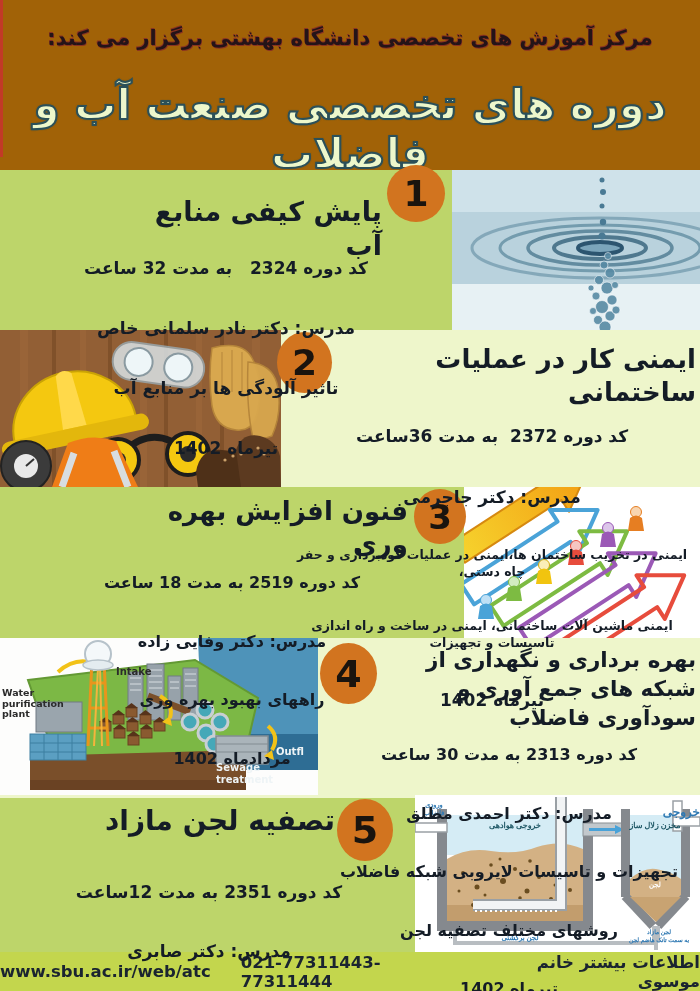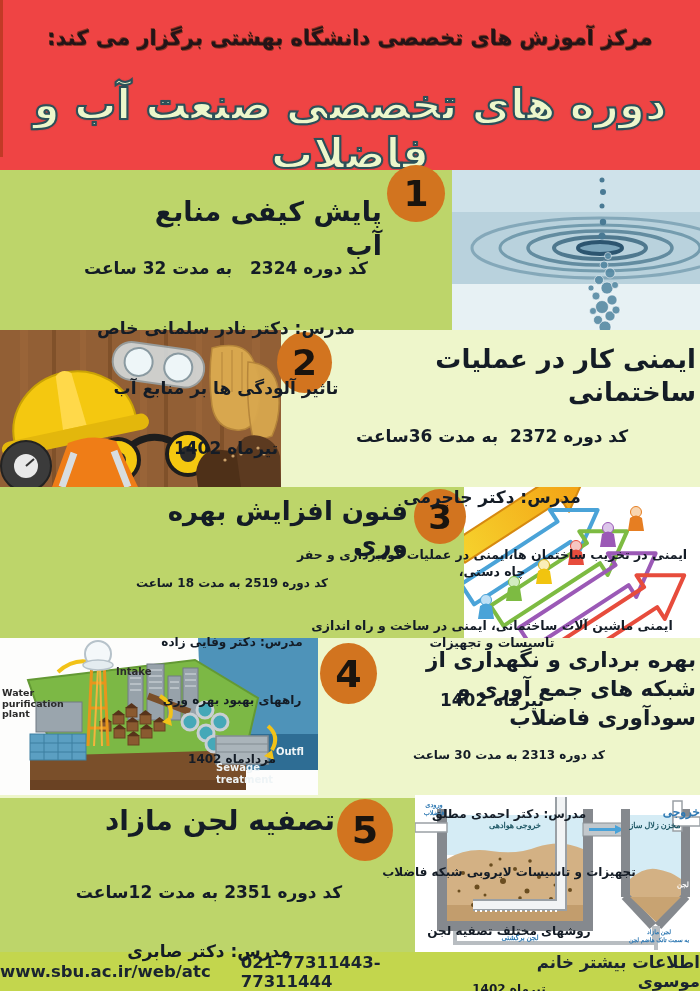--- a/index.html
+++ b/index.html
@@ -1,18 +1,18 @@
 <!DOCTYPE html>
 <html lang="fa"><head>
 <meta charset="utf-8">
 <style>
   html,body{margin:0;padding:0;}
   .poster{
     position:relative;width:700px;height:991px;overflow:hidden;
-    background:#ef4444;color:#18202c;
+    background:#a16207;color:#18202c;
     font-family:"DejaVu Sans","Liberation Sans",sans-serif;
   }
   .red-sliver{position:absolute;left:0;top:0;width:3px;height:157px;background:#c23a26;z-index:7;}
   .hline1{
     position:absolute;left:0;top:26px;width:700px;text-align:center;
     font-size:21px;font-weight:bold;color:#241418;
     text-shadow:0.6px 0.6px 0 #8a3222,-0.6px -0.6px 0 #8a3222;
   }
   .hline2{
     position:absolute;left:0;top:80px;width:700px;text-align:center;
@@ -26,21 +26,21 @@
   .art svg{display:block;}
   .badge{
     position:absolute;background:#d2741f;border-radius:50%;z-index:5;
     display:flex;align-items:center;justify-content:center;
     font-weight:bold;font-size:36px;color:#1a140e;
   }
   .ctitle{position:absolute;z-index:4;font-weight:bold;color:#141c26;text-align:right;line-height:1.25;}
   .clines{position:absolute;z-index:6;text-align:center;font-weight:bold;color:#141c26;white-space:pre-wrap;}
   .clines div{white-space:pre-wrap;}
   .f17{font-size:17px;line-height:23px;}
-  .f16{font-size:12px;line-height:20.5px;}
+  .f16{font-size:16px;line-height:20.5px;}
   .f13{font-size:12.5px;line-height:16.5px;}
   .l1 div{font-size:17px;line-height:22px;}
   .l5 div{font-size:17px;line-height:21px;}
   .footer{
     position:absolute;left:0;top:952px;width:700px;height:39px;background:#c3d64d;z-index:3;
     display:flex;align-items:center;justify-content:center;gap:30px;direction:ltr;
     font-weight:bold;font-size:16.5px;color:#1a2430;
   }
   .lbl{position:absolute;z-index:4;font-weight:bold;}
   .lbl-en{color:#2b2b2b;}
@@ -369,21 +369,21 @@
       <rect x="258" y="22" width="27" height="9" fill="#fff" stroke="#9aa0a5" stroke-width="1.5"></rect>
       <rect x="0" y="28" width="32" height="9" fill="#fff" stroke="#9aa0a5" stroke-width="1.5"></rect>
       <path d="M40,136 v12 h201 v-14" stroke="#b8bdc1" stroke-width="4" fill="none"></path>
       <rect x="237" y="131" width="8" height="16" fill="#b8bdc1"></rect>
       <path d="M241,147 v8" stroke="#b8bdc1" stroke-width="4"></path>
     </svg>
     <div class="lbl lbl-fa" dir="rtl" style="left:1px;top:6px;width:36px;font-size:6.5px;">ورودی فاضلاب</div>
     <div class="lbl lbl-fa" dir="rtl" style="left:55px;top:26px;width:90px;font-size:8px;color:#225a68;">خروجی هوادهی</div>
     <div class="lbl lbl-fa" dir="rtl" style="left:196px;top:26px;width:88px;font-size:8px;color:#225a68;">مخزن زلال ساز</div>
     <div class="lbl lbl-fa" dir="rtl" style="left:250px;top:10px;width:35px;font-size:12px;">خروجی</div>
-    <div class="lbl lbl-fa" dir="rtl" style="left:225px;top:86px;width:30px;font-size:7px;color:#ffffff;margin-left:28px;">لجن</div>
+    <div class="lbl lbl-fa" dir="rtl" style="left:225px;top:86px;width:30px;font-size:7px;color:#ffffff;">لجن</div>
     <div class="lbl lbl-fa" dir="rtl" style="left:70px;top:139px;width:70px;font-size:7px;">لجن برگشتی</div>
     <div class="lbl lbl-fa" dir="rtl" style="left:205px;top:134px;width:78px;font-size:6px;">
       <div>لجن مازاد</div>
       <div>به سمت تانک هاضم لجن</div>
     </div>
   </div>
   <div class="badge" style="left:337px;top:799px;width:56px;height:62px;font-size:38px;">5</div>
   <div class="ctitle" dir="rtl" style="left:92px;top:803px;width:243px;font-size:28px;">تصفیه لجن مازاد</div>
   <div class="clines l5" dir="rtl" style="left:0;top:844px;width:418px;">
     <div>کد دوره 2351 به مدت 12ساعت</div>

